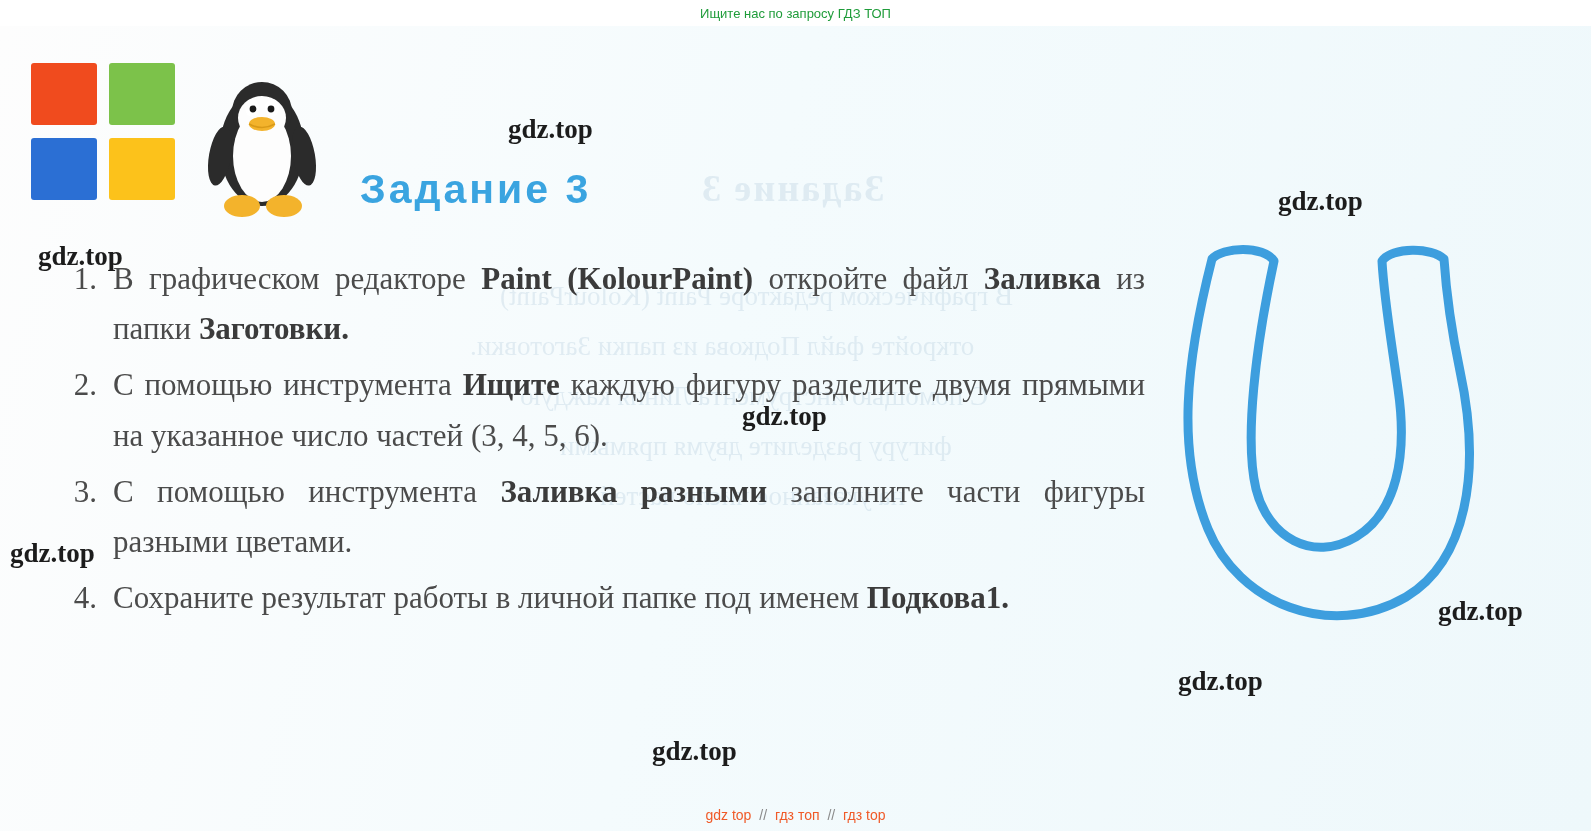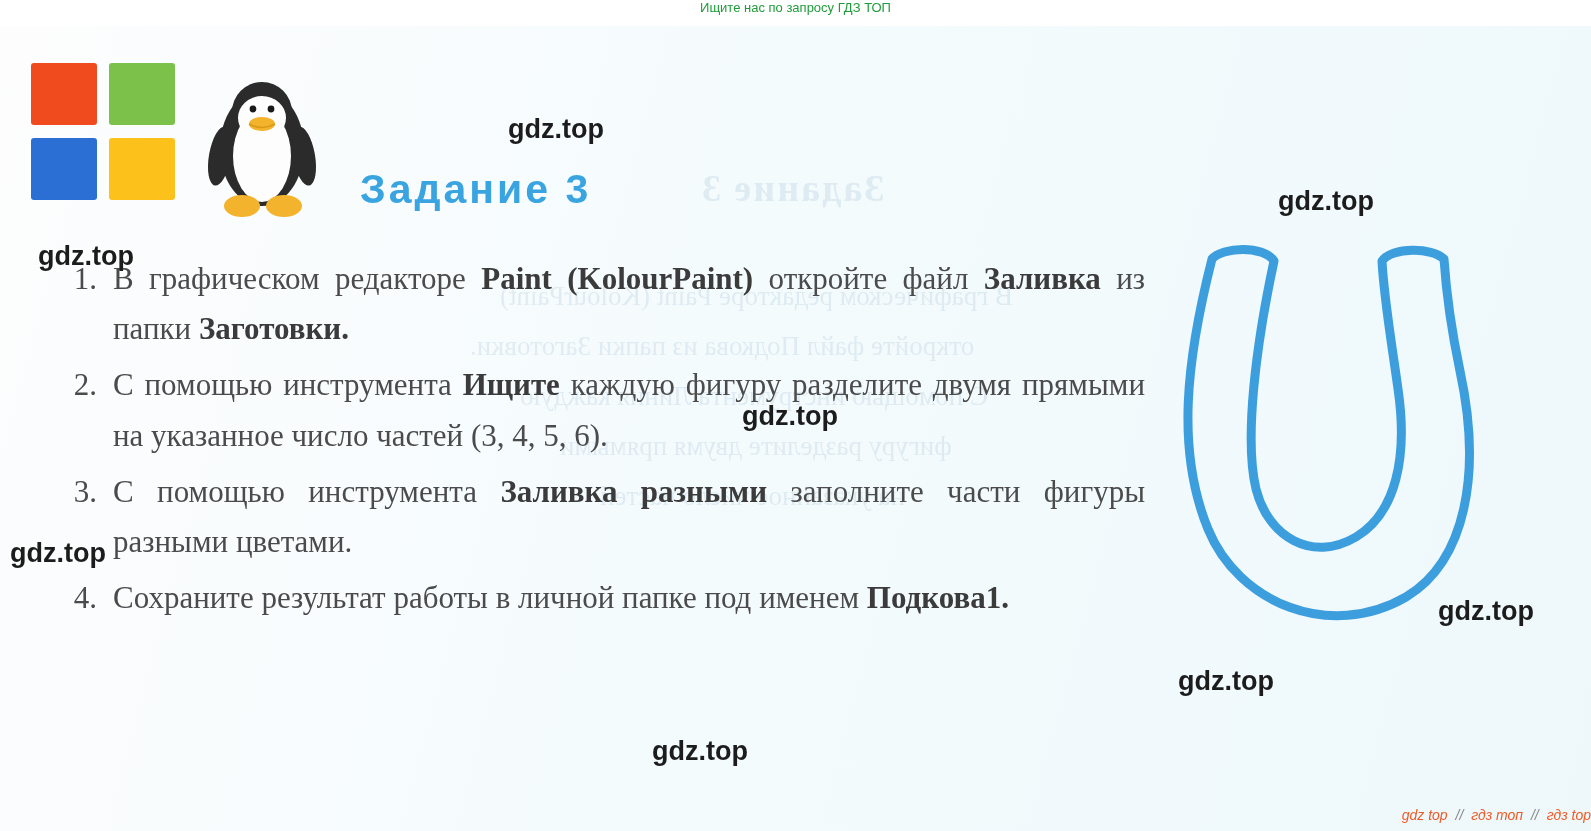--- a/index.html
+++ b/index.html
@@ -16,21 +16,21 @@
   }
 
   
   .top-bar {
     position: absolute;
     top: 0;
     left: 0;
     width: 1591px;
     height: 26px;
     display: flex;
-    align-items: flex-start;
+    align-items: center;
     justify-content: center;
     background: #ffffff;
   }
   .top-bar .promo {
     color: #1f9c3a;
     font-family: "Liberation Sans", sans-serif;
     font-size: 13px;
   }
 
   
@@ -131,21 +131,21 @@
     position: absolute;
     left: 1160px;
     top: 215px;
     width: 340px;
     height: 420px;
   }
 
   
   .wm {
     position: absolute;
-    font-family: Liberation Sans, sans-serif;
+    font-family: Liberation Serif, serif;
     font-weight: bold;
     color: #1c1c1c;
     font-size: 27px;
     pointer-events: none;
     user-select: none;
   }
   .wm-1 { left: 508px;  top: 88px;  }
   .wm-2 { left: 1278px; top: 160px; }
   .wm-3 { left: 38px;   top: 215px; }
   .wm-4 { left: 742px;  top: 375px; }
@@ -153,25 +153,24 @@
   .wm-6 { left: 1438px; top: 570px; }
   .wm-7 { left: 1178px; top: 640px; }
   .wm-8 { left: 652px;  top: 710px; }
 
   
   .footer {
     position: absolute;
     bottom: 8px;
     left: 0;
     width: 1591px;
-    text-align: right;
+    text-align: center;
     font-family: "Liberation Sans", sans-serif;
     font-size: 14px;
     color: #f05a28;
-    font-style: italic;
   }
   .footer .sep { color: #8a8a8a; margin: 0 4px; }
 </style>
 </head>
 <body>
 
 <div class="top-bar">
   <span class="promo">Ищите нас по запросу ГДЗ ТОП</span>
 </div>
 

